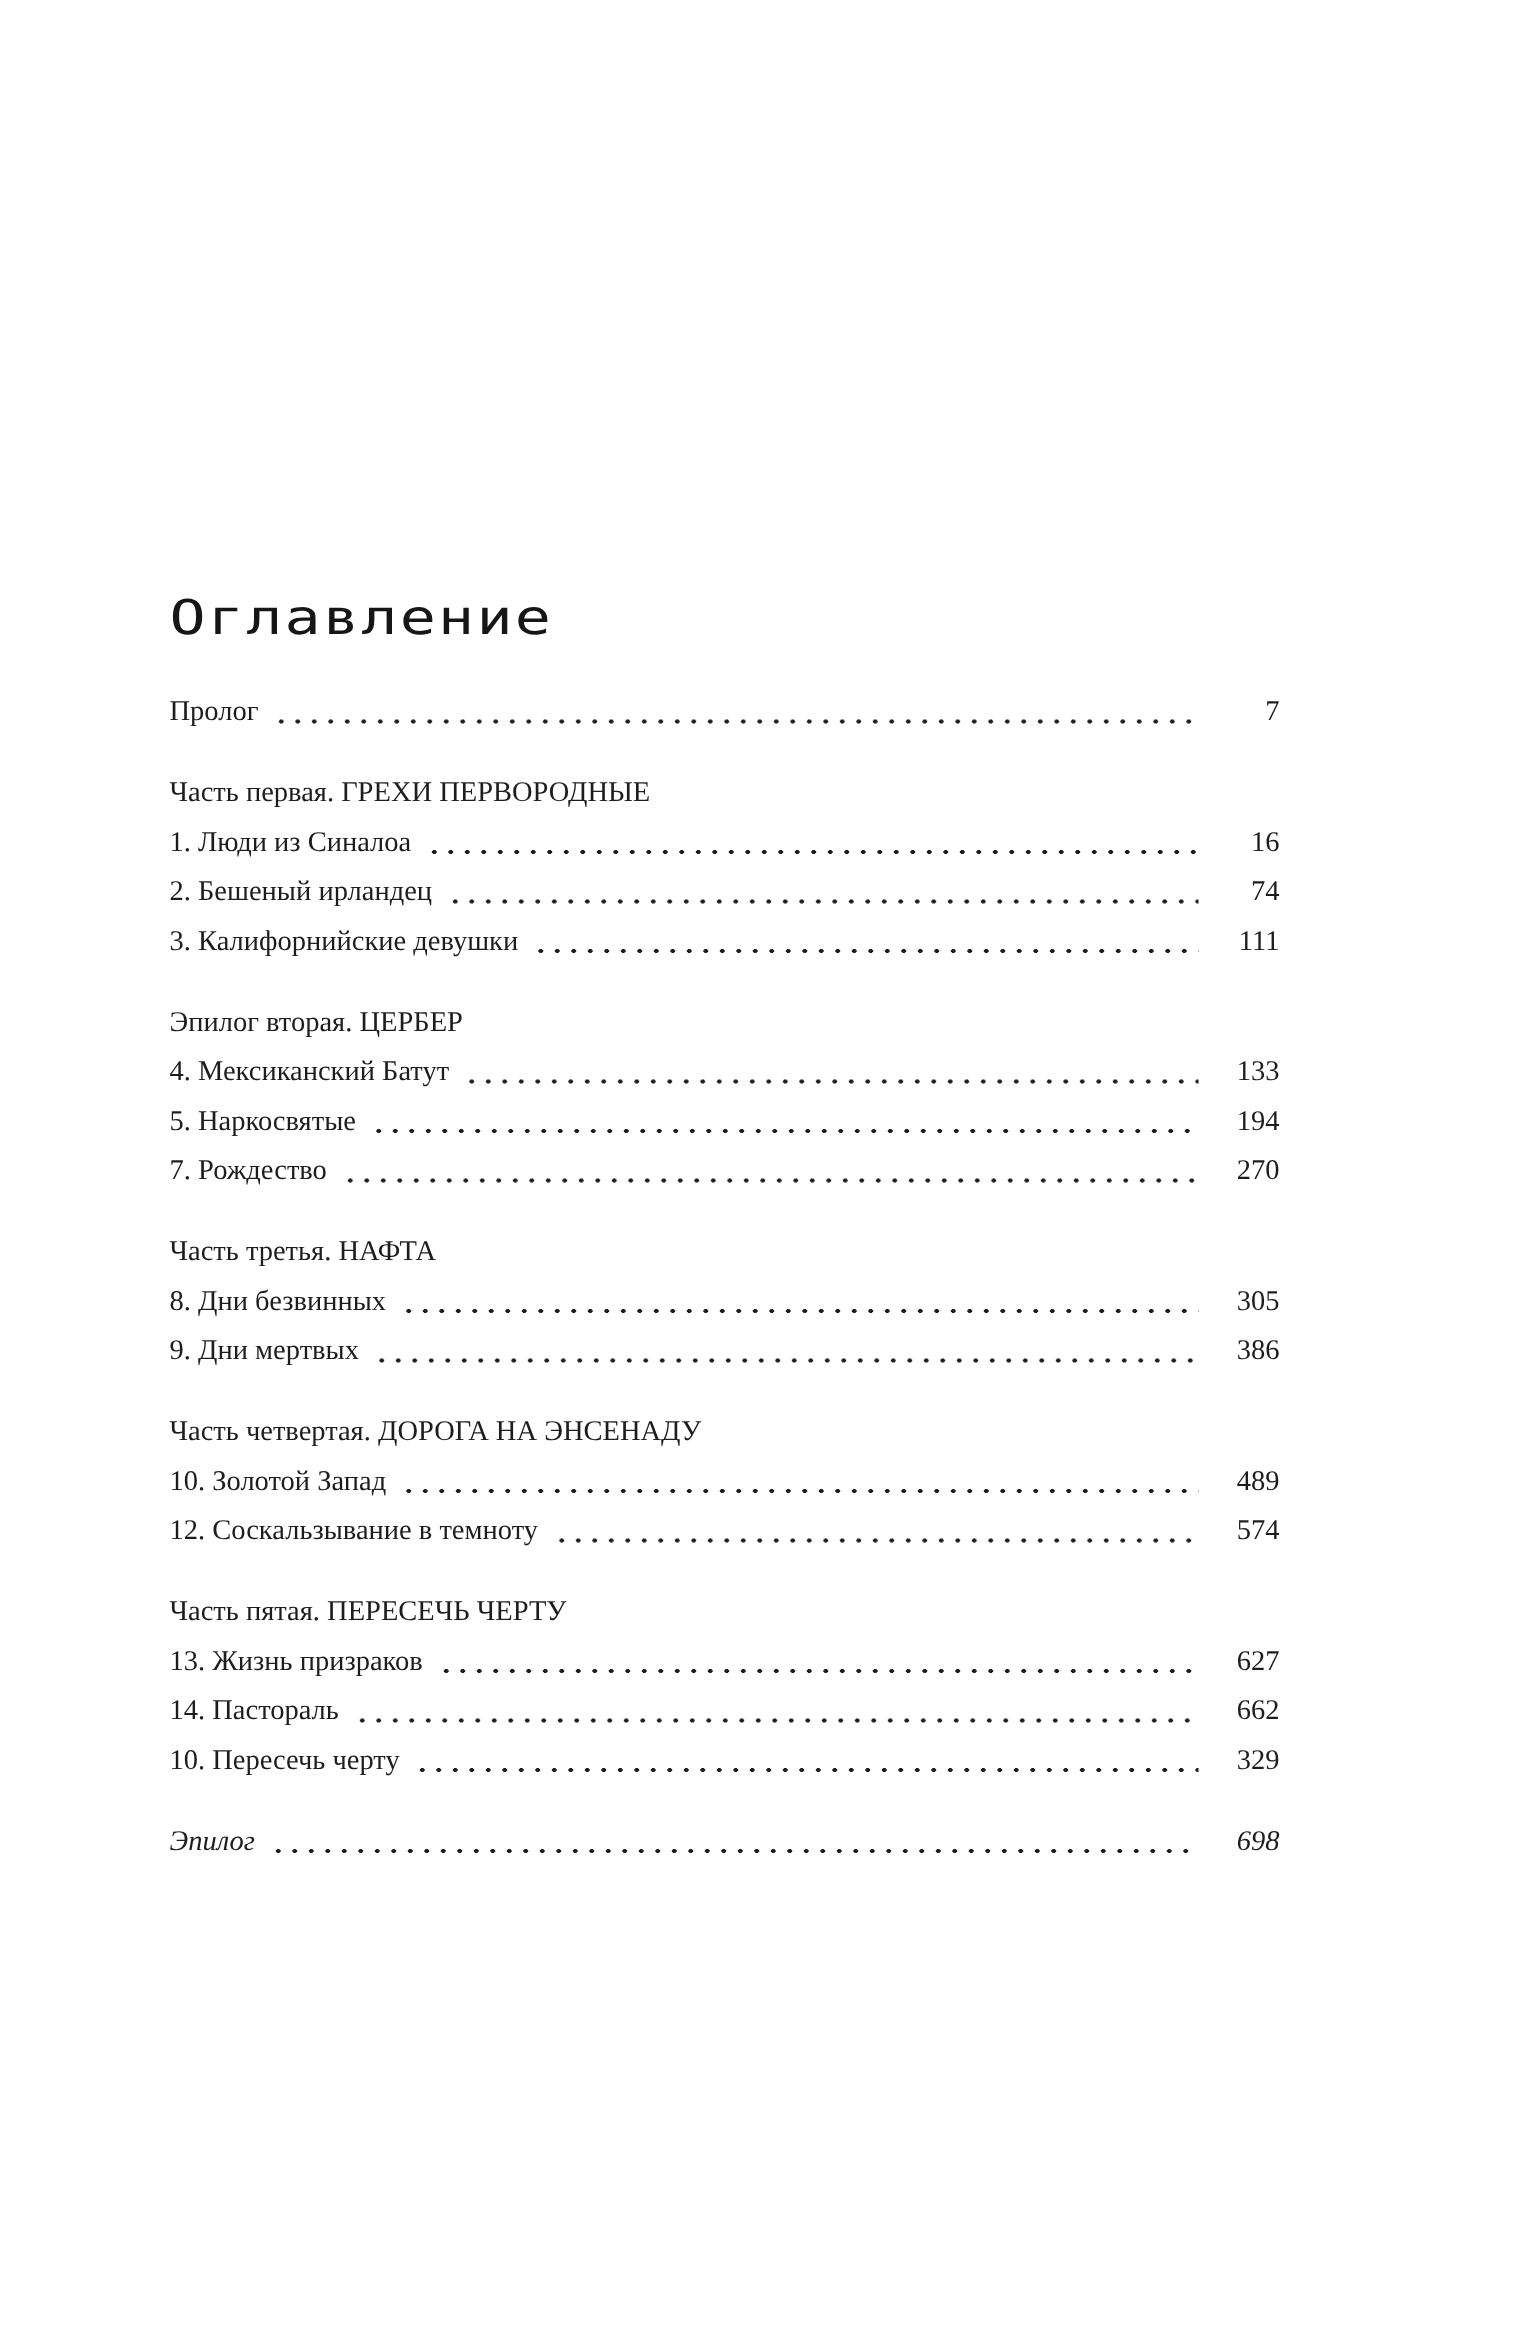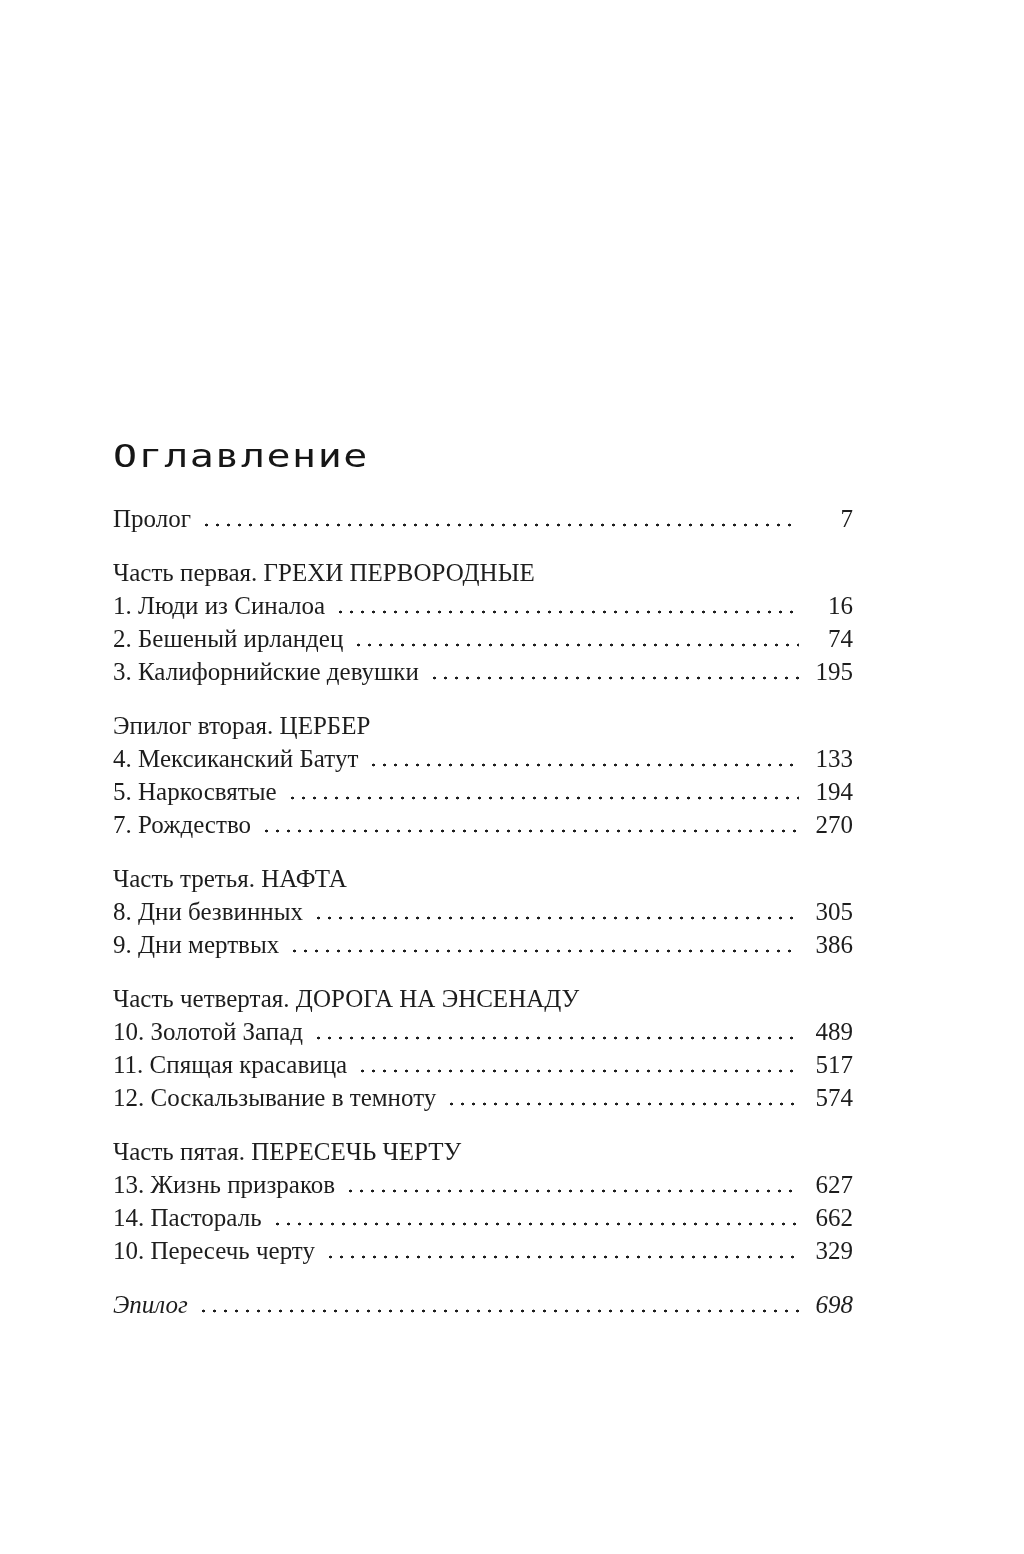--- a/index.html
+++ b/index.html
@@ -15,39 +15,38 @@
     overflow:hidden;
   }
   .page{
     position:relative;
     width:1024px;height:1554px;
   }
   .toc{
     position:absolute;
     left:113px;top:0;
     width:740px;
-    margin-top:44px;
   }
   .title{
     margin-top:388px;
     margin-bottom:30px;
     font-family:"DejaVu Sans Mono", monospace;
     font-weight:400;
     font-size:40px;
     line-height:40px;
     letter-spacing:1.5px;
     color:#161616;
     transform:scaleY(0.8);
     transform-origin:left bottom;
     white-space:nowrap;
   }
   .row{
     display:flex;
     align-items:stretch;
-    font-size:25px;
+    font-size:19px;
     line-height:33px;
     white-space:nowrap;
   }
   .row.part{
     display:block;
     margin-top:21px;
   }
   .row.section-break{
     margin-top:21px;
     font-style:italic;
@@ -90,21 +89,21 @@
     <span class="num">16</span>
   </div>
         <div class="row entry">
     <span class="label">2. Бешеный ирландец</span>
     <span class="dots"></span>
     <span class="num">74</span>
   </div>
         <div class="row entry">
     <span class="label">3. Калифорнийские девушки</span>
     <span class="dots"></span>
-    <span class="num">195</span>
+    <span class="num">111</span>
   </div>
         <div class="row part">
     <span class="label">Эпилог вторая. ЦЕРБЕР</span>
   </div>
         <div class="row entry">
     <span class="label">4. Мексиканский Батут</span>
     <span class="dots"></span>
     <span class="num">133</span>
   </div>
         <div class="row entry">
@@ -132,25 +131,20 @@
   </div>
         <div class="row part">
     <span class="label">Часть четвертая. ДОРОГА НА ЭНСЕНАДУ</span>
   </div>
         <div class="row entry">
     <span class="label">10. Золотой Запад</span>
     <span class="dots"></span>
     <span class="num">489</span>
   </div>
         <div class="row entry">
-    <span class="label">11. Спящая красавица</span>
-    <span class="dots"></span>
-    <span class="num">517</span>
-  </div>
-        <div class="row entry">
     <span class="label">12. Соскальзывание в темноту</span>
     <span class="dots"></span>
     <span class="num">574</span>
   </div>
         <div class="row part">
     <span class="label">Часть пятая. ПЕРЕСЕЧЬ ЧЕРТУ</span>
   </div>
         <div class="row entry">
     <span class="label">13. Жизнь призраков</span>
     <span class="dots"></span>

